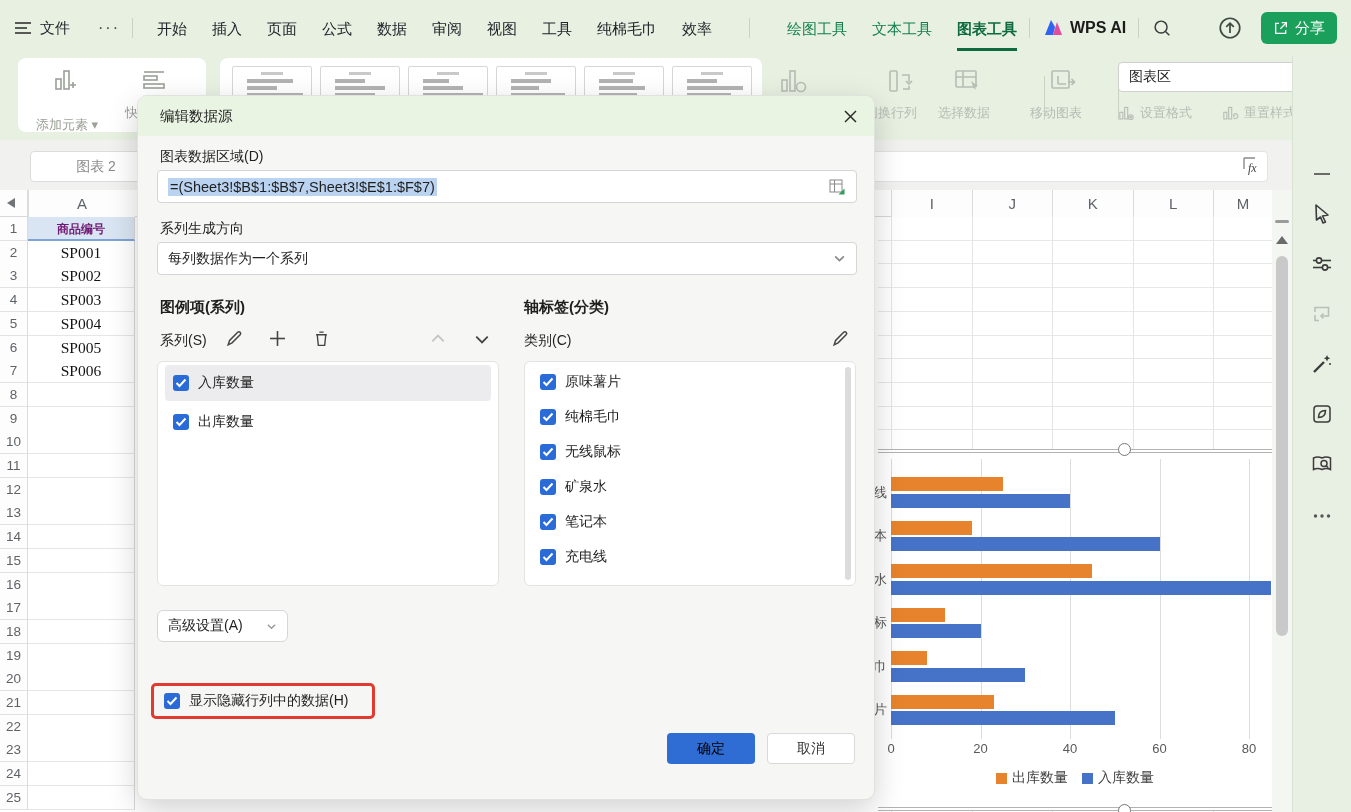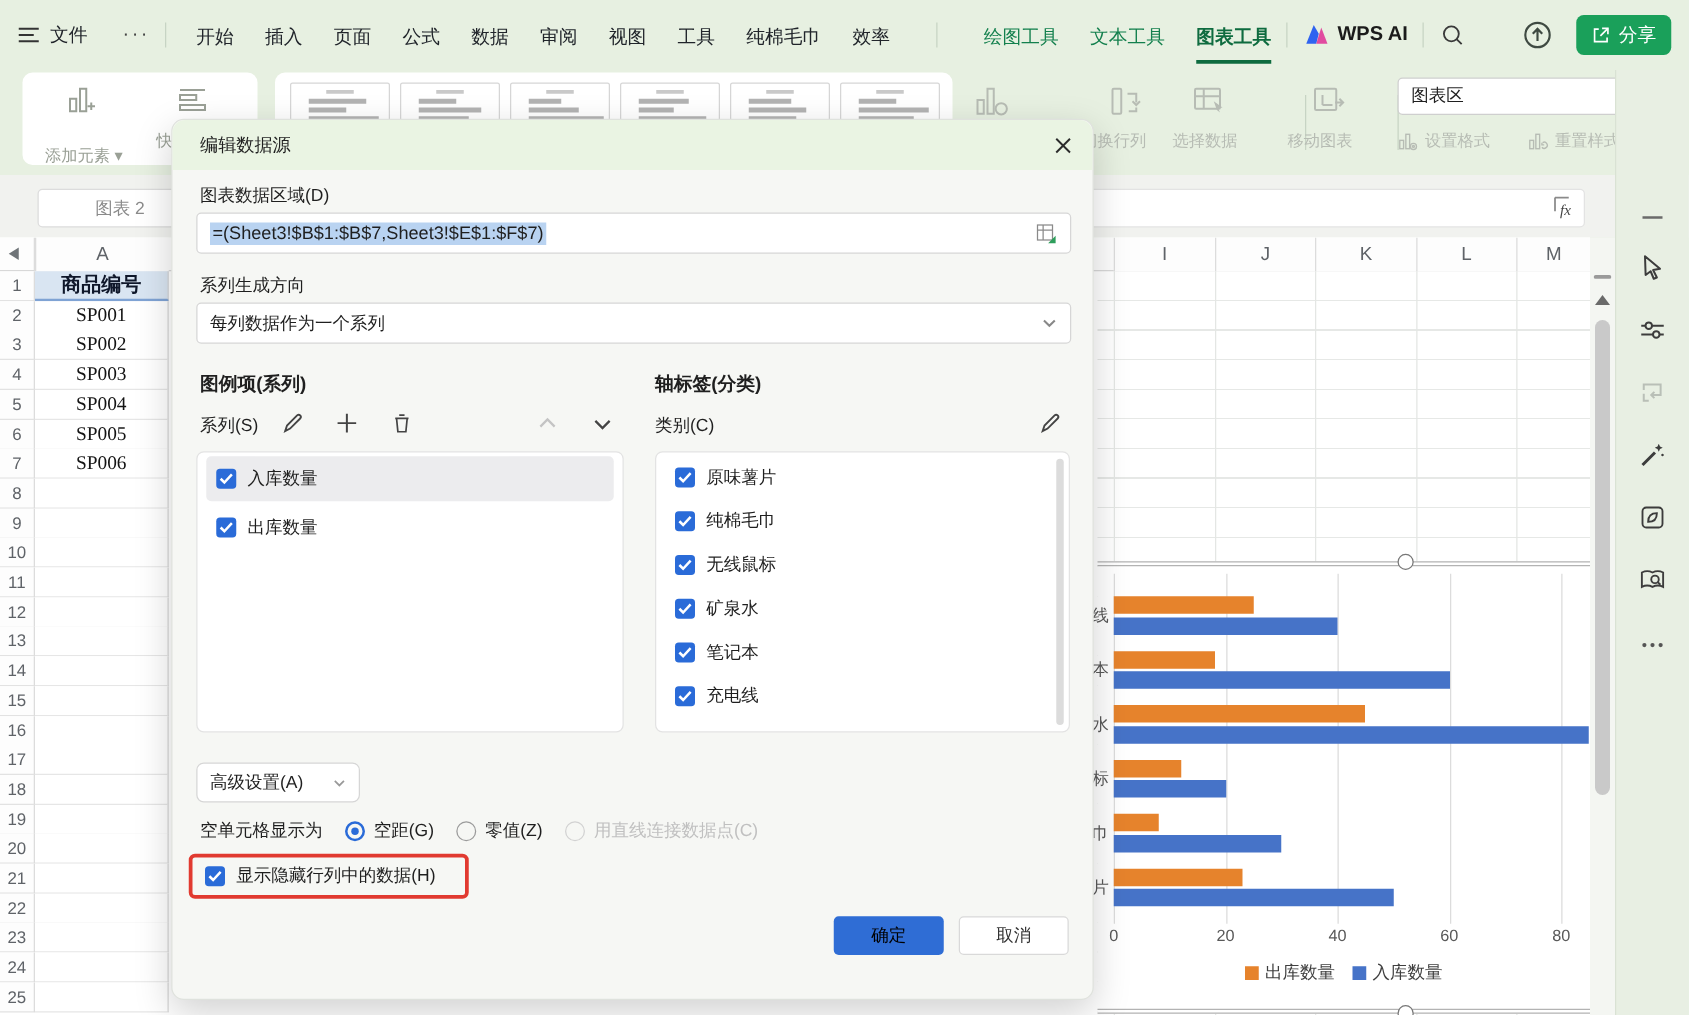--- a/index.html
+++ b/index.html
@@ -44,21 +44,21 @@
   .colhdr{position:absolute;top:0;height:27px;line-height:27px;text-align:center;font-size:15px;
           color:#5f6368;background:#fdfdfd;border-left:1px solid #dcdcdc;box-sizing:border-box;}
   .hdr-row-bg{position:absolute;left:0;top:0;width:1272px;height:27px;background:#fdfdfd;
               border-bottom:1px solid #d8d8d8;box-sizing:border-box;}
   .rowhdr{position:absolute;left:0;width:28px;height:24px;line-height:24px;text-align:center;
           font-size:13.5px;color:#5f6368;background:#fdfdfd;border-bottom:1px solid #e2e2e2;
           border-right:1px solid #dcdcdc;box-sizing:border-box;}
   .acell{position:absolute;left:28px;width:107px;height:24px;line-height:24px;text-align:center;
          font-family:"Liberation Serif","DejaVu Serif",serif;font-size:15.5px;color:#141414;
          border-bottom:1px solid #e6e6e6;border-right:1px solid #d8d8d8;box-sizing:border-box;background:#fff;}
-  .acell.hdr{background:#d9e5f2;color:#0f172a;font-weight:bold;font-size:16px;
+  .acell.hdr{background:#d9e5f2;color:#701a75;font-weight:bold;font-size:12px;
              border-bottom:2px solid #7fa3d4;}
   .right-grid{position:absolute;left:878px;top:27px;width:394px;height:595px;
      background:repeating-linear-gradient(to bottom,transparent 0 22.7px,#e6e8e6 22.7px 23.7px);}
   .vgrid{position:absolute;top:27px;width:1px;height:595px;background:#e4e6e4;}
   .corner-tri{position:absolute;left:7px;top:8px;width:0;height:0;
               border-top:5px solid transparent;border-bottom:5px solid transparent;
               border-right:8px solid #6f7478;}
   
   .chart{position:absolute;left:878px;top:259px;width:394px;height:362px;background:#fff;overflow:visible;}
   .chart-frame{position:absolute;left:0;width:100%;height:4px;border-top:1px solid #b3b3b3;
@@ -643,35 +643,20 @@
         </div>
       </div>
 
     <div class="fld" style="left:19px;top:514px;width:131px;height:32px;justify-content:space-between;border-radius:6px">
       <span>高级设置(A)</span>
       <svg width="11" height="11" viewBox="0 0 12 12" fill="none" stroke="#999" stroke-width="1.5">
           <polyline points="2,4 6,8 10,4"></polyline>
         </svg>
     </div>
 
-    <div class="abs" style="left:22px;top:560px;display:flex;align-items:center;gap:18px">
-      <span>空单元格显示为</span>
-      <span class="rgroup">
-        <span class="radio sel"></span>
-        <span>空距(G)</span>
-      </span>
-      <span class="rgroup">
-        <span class="radio"></span>
-        <span>零值(Z)</span>
-      </span>
-      <span class="rgroup dim">
-        <span class="radio dis"></span>
-        <span>用直线连接数据点(C)</span>
-      </span>
-    </div>
 
     <div class="redbox" style="left:13px;top:587px;width:224px;height:36px">
       <span class="cb">
         <svg width="12" height="10" viewBox="0 0 12 10">
             <polyline points="1.5,5 4.5,8 10.5,1.5" fill="none" stroke="#fff" stroke-width="2"></polyline>
           </svg>
       </span>
       <span>显示隐藏行列中的数据(H)</span>
     </div>
 

